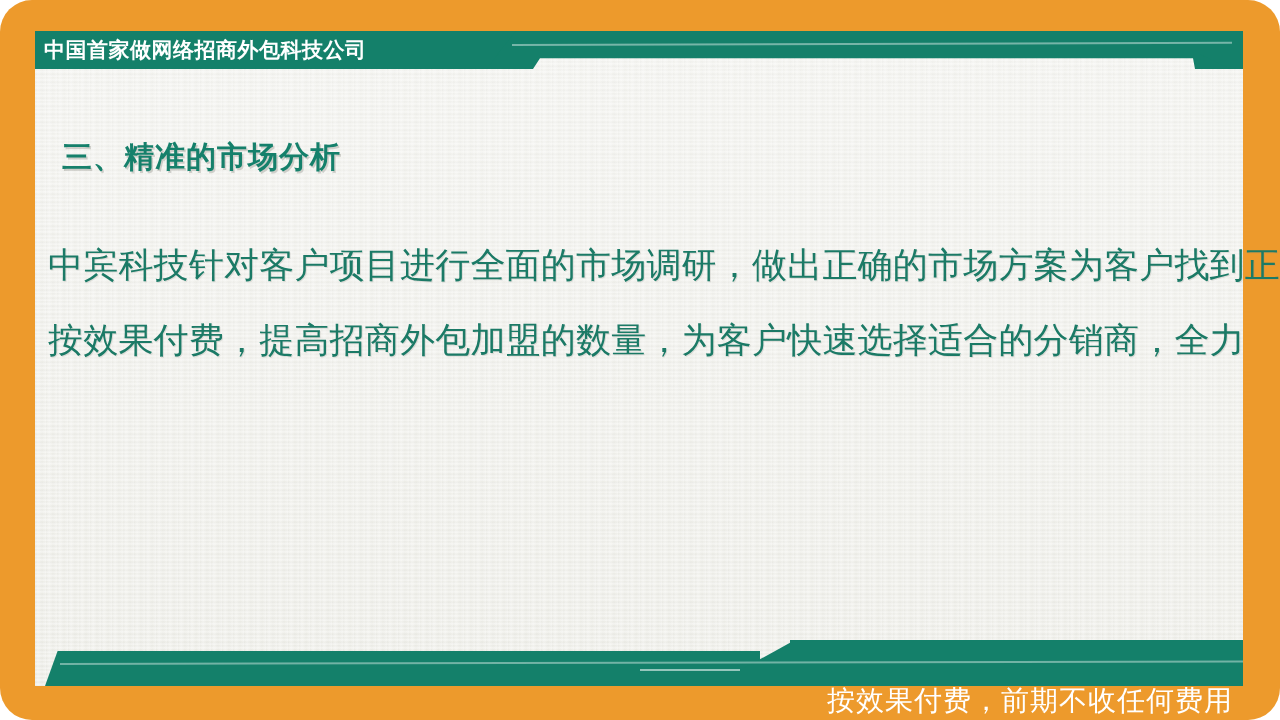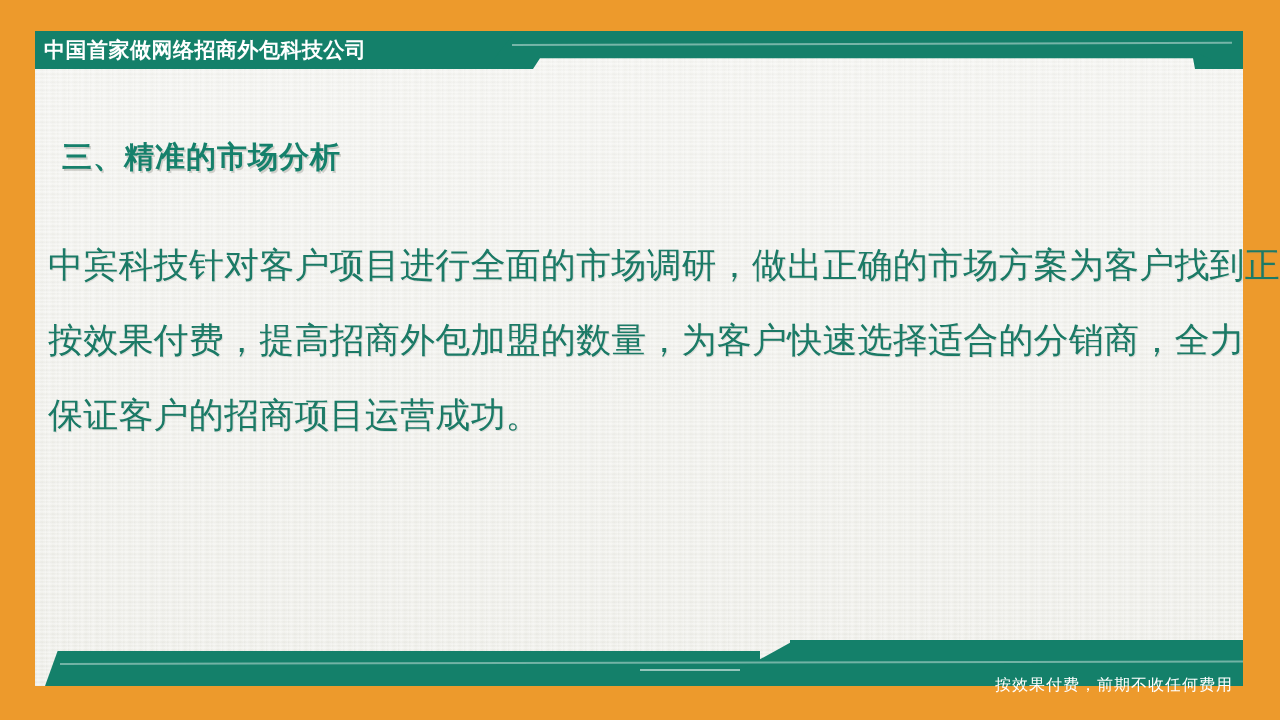--- a/index.html
+++ b/index.html
@@ -8,20 +8,21 @@
     background: #ffffff;
   }
 
   #slide {
     position: relative;
     width: 1280px;
     height: 720px;
     overflow: hidden;
     background: #ed9a2c;
     font-family: "Liberation Sans", "DejaVu Sans", sans-serif;
+    border-radius: 32px;
   }
 
   
   #content-panel {
     position: absolute;
     left: 35px;
     top: 31px;
     width: 1208px;
     height: 655px;
     background:
@@ -214,25 +215,25 @@
     left: 640px;
     top: 669px;
     width: 100px;
     height: 2px;
     background: rgba(255,255,255,0.55);
   }
 
   #footer-text {
     position: absolute;
     right: 47px;
-    top: 668px;
+    top: 684px;
     height: 34px;
     line-height: 34px;
     color: #ffffff;
-    font-size: 16px;
+    font-size: 28px;
     letter-spacing: 1px;
     white-space: nowrap;
     font-family: "Liberation Sans", "DejaVu Sans", sans-serif;
   }
 </style>
 </head>
 <body>
 
 <div id="slide">
 
@@ -244,21 +245,20 @@
   <div id="header-right-stripe"></div>
   <div id="header-hairline"></div>
 
   <div id="header-title">中国首家做网络招商外包科技公司</div>
 
   <div id="section-title">三、精准的市场分析</div>
 
   <div id="body-text">
     <span class="line">中宾科技针对客户项目进行全面的市场调研，做出正确的市场方案为客户找到正</span>
     <span class="line">按效果付费，提高招商外包加盟的数量，为客户快速选择适合的分销商，全力</span>
-    <span class="line">保证客户的招商项目运营成功。</span>
   </div>
 
   <div id="footer-left-tip"></div>
   <div id="footer-thin-band"></div>
   <div id="footer-ramp"></div>
   <div id="footer-right-block"></div>
   <div id="footer-hairline"></div>
   <div id="footer-tick"></div>
 
   <div id="footer-text">按效果付费，前期不收任何费用</div>

